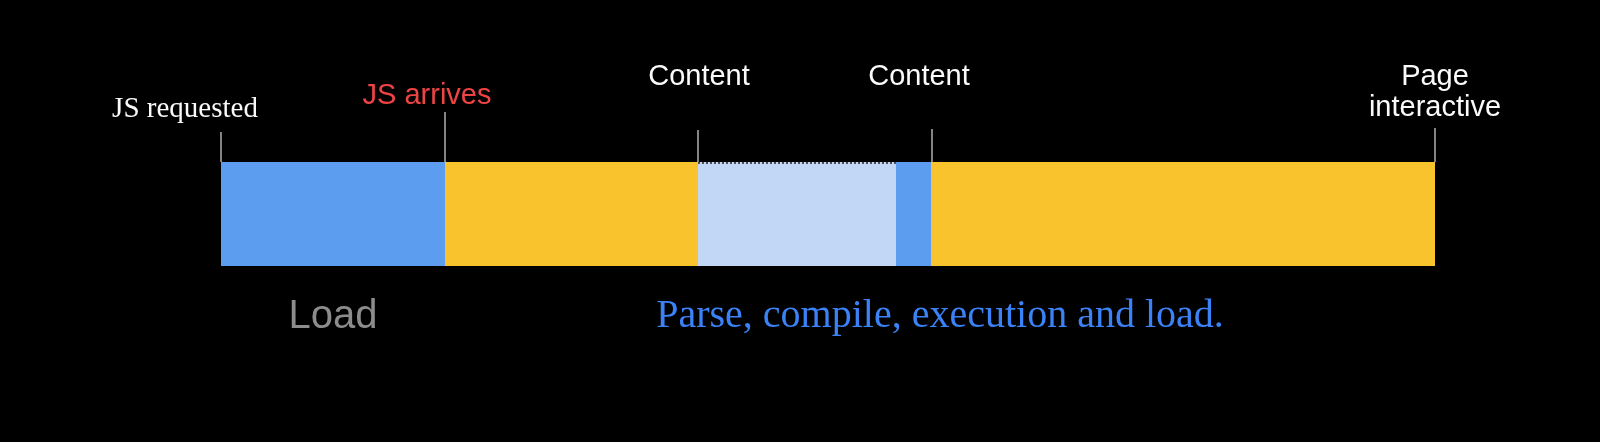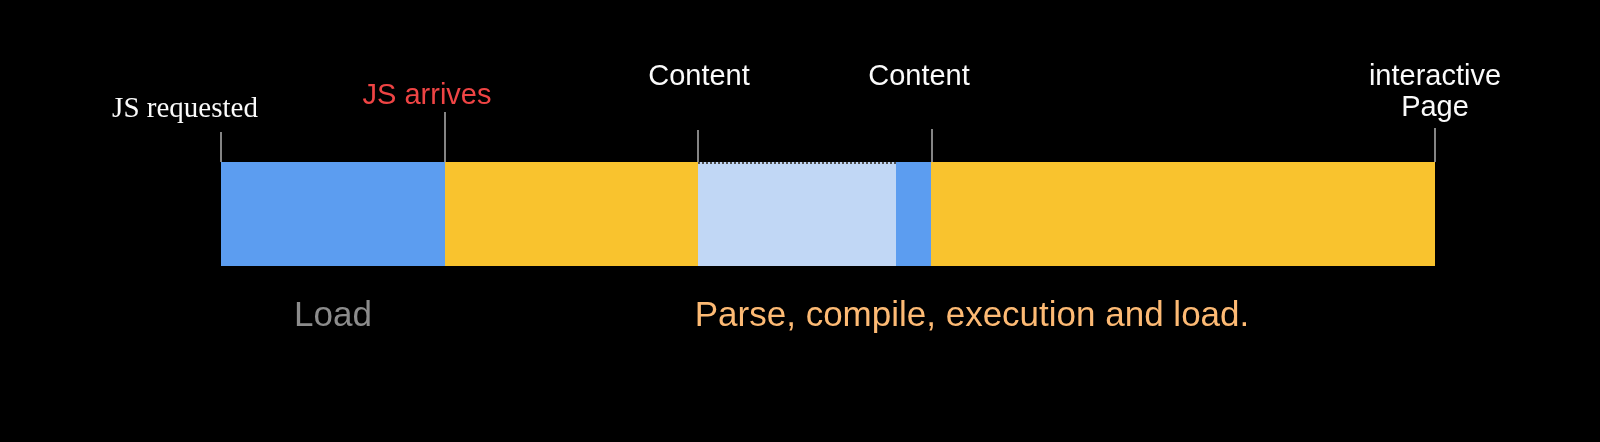--- a/index.html
+++ b/index.html
@@ -36,21 +36,21 @@
     transform: translateX(-50%);
     text-align: center;
     font-size: 29px;
     line-height: 31px;
     white-space: nowrap;
     font-weight: 400;
   }
   .caption {
     position: absolute;
     transform: translateX(-50%);
-    font-size: 35px;
+    font-size: 40px;
     line-height: 48px;
     white-space: nowrap;
     font-weight: 400;
   }
 </style>
 </head>
 <body>
 
 <div id="canvas" style="background: rgb(0, 0, 0);">
   <div class="bar" id="bar" style="left: 221px; top: 162px; width: 1214px; height: 104px;">
@@ -72,21 +72,21 @@
       <div class="tick" style="left: 697px; top: 130px; height: 32px; background: rgb(132, 132, 132);"></div>
       <div class="marker-label" style="left: 699px; top: 60px; color: rgb(250, 250, 250);">
         <div>Content</div>
       </div>
       <div class="tick" style="left: 931px; top: 129px; height: 33px; background: rgb(132, 132, 132);"></div>
       <div class="marker-label" style="left: 919px; top: 60px; color: rgb(250, 250, 250);">
         <div>Content</div>
       </div>
       <div class="tick" style="left: 1434px; top: 128px; height: 34px; background: rgb(132, 132, 132);"></div>
       <div class="marker-label" style="left: 1435px; top: 60px; color: rgb(250, 250, 250);">
+        <div>Page</div>
         <div>interactive</div>
-        <div>Page</div>
       </div>
     </div>
   <div id="captions">
       <div class="caption" style="left: 333px; top: 290px; color: rgb(140, 140, 140);">Load</div>
-      <div class="caption" style="left: 972px; top: 290px; color: #fdba74;">Parse, compile, execution and load.</div>
+      <div class="caption" style="left: 940px; top: 290px; color: #3b82f6; font-family: Liberation Serif, serif;">Parse, compile, execution and load.</div>
     </div>
 </div>
 
 </body></html>

